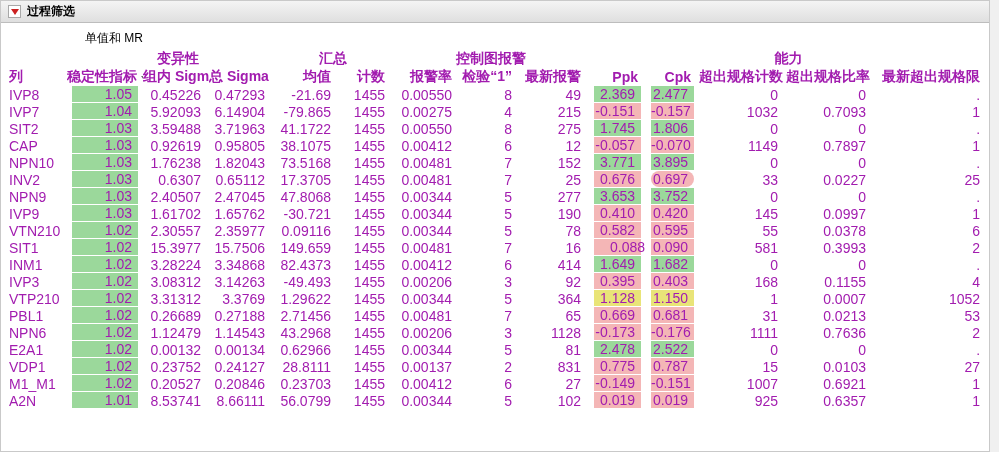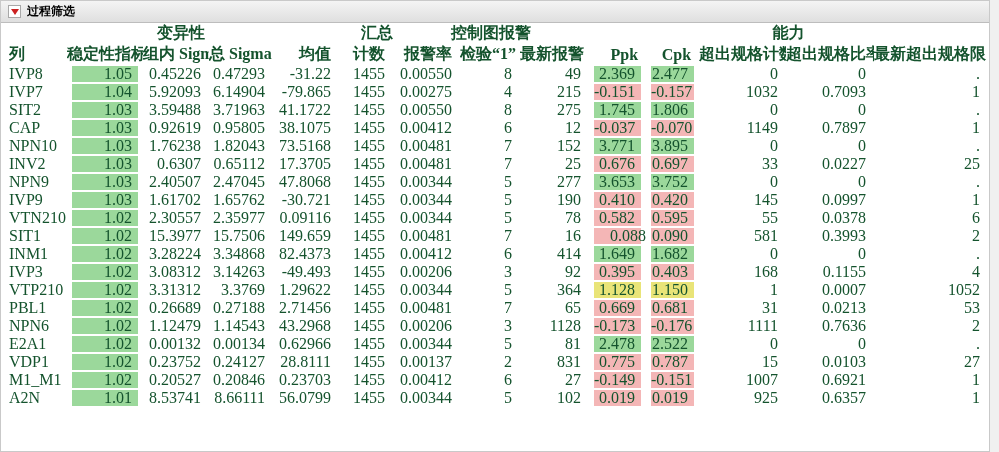--- a/index.html
+++ b/index.html
@@ -23,29 +23,29 @@
   }
   .red-tri {
     width:0; height:0;
     border-left:4px solid transparent; border-right:4px solid transparent;
     border-top:6px solid #cc2222;
   }
   .title { font-size:12px; font-weight:bold; color:#000; }
   .subtitle { font-size:12px; color:#000; margin:7px 0 3px 84px; }
   table {
     border-collapse:collapse; table-layout:fixed;
-    width:979px; margin-left:8px; font-size:16px; color:#14532d;font-family:Liberation Serif, serif;
+    width:979px; margin-left:8px; font-size:14px; color:#a21caf;
   }
   th, td { padding:0; height:17px; white-space:nowrap; overflow:hidden; box-sizing:border-box; }
   thead th { font-weight:bold; text-align:right; padding-right:8px; height:17px; }
   thead th.h-name { text-align:left; padding-right:0; }
   thead tr.group-row th { height:16px; font-weight:bold; }
   th.g-center { text-align:center; padding-right:0; }
   th.g-left { text-align:left; padding-left:14px; padding-right:0; }
-  th.g-left2 { text-align:right; padding-left:0; padding-right:0;margin-left:11px; }
+  th.g-left2 { text-align:center; padding-left:0; padding-right:0;margin-left:11px; }
   tbody td { text-align:right; padding-right:8px; }
   tbody td.c-name { text-align:left; padding-right:0; }
   tbody td.c-fillhost { padding:0; }
   .fill {
     height:16px; line-height:16px; margin:0 5px 1px 5px;
     padding-right:6px; text-align:right; box-sizing:border-box;
   }
   .sort-caret {
     display:inline-block; width:0; height:0; margin-left:4px; margin-bottom:1px;
     border-left:3px solid transparent; border-right:3px solid transparent;
@@ -57,20 +57,21 @@
 
 <div class="window">
 
   <div class="titlebar">
     <span class="disclosure-btn">
       <span class="red-tri"></span>
     </span>
     <span class="title">过程筛选</span>
   </div>
 
+  <div class="subtitle">单值和 MR</div>
 
   <table>
     <colgroup>
       <col style="width:58px">
         <col style="width:76px">
         <col style="width:66px">
         <col style="width:64px">
       <col style="width:66px">
         <col style="width:54px">
         <col style="width:67px">
@@ -108,21 +109,21 @@
       </tr>
     </thead>
     <tbody>
         <tr>
           <td class="c-name">IVP8</td>
           <td class="c-fillhost">
             <div class="fill" style="background: rgb(155, 216, 155); padding-left: 23px;">1.05</div>
           </td>
           <td>0.45226</td>
           <td>0.47293</td>
-          <td>-31.22</td>
+          <td>-21.69</td>
           <td>1455</td>
           <td>0.00550</td>
           <td>8</td>
           <td>49</td>
           <td class="c-fillhost">
             <div class="fill" style="background: rgb(155, 216, 155);">2.369</div>
           </td>
           <td class="c-fillhost">
             <div class="fill" style="background: rgb(155, 216, 155);">2.477</div>
           </td>
@@ -180,21 +181,21 @@
             <div class="fill" style="background: rgb(155, 216, 155);">1.03</div>
           </td>
           <td>0.92619</td>
           <td>0.95805</td>
           <td>38.1075</td>
           <td>1455</td>
           <td>0.00412</td>
           <td>6</td>
           <td>12</td>
           <td class="c-fillhost">
-            <div class="fill" style="background: rgb(244, 182, 182);">-0.037</div>
+            <div class="fill" style="background: rgb(244, 182, 182);">-0.057</div>
           </td>
           <td class="c-fillhost">
             <div class="fill" style="background: rgb(244, 182, 182);">-0.070</div>
           </td>
           <td>1149</td>
           <td>0.7897</td>
           <td>1</td>
         </tr>
         <tr>
           <td class="c-name">NPN10</td>
@@ -227,21 +228,21 @@
           <td>0.65112</td>
           <td>17.3705</td>
           <td>1455</td>
           <td>0.00481</td>
           <td>7</td>
           <td>25</td>
           <td class="c-fillhost">
             <div class="fill" style="background: rgb(244, 182, 182);">0.676</div>
           </td>
           <td class="c-fillhost">
-            <div class="fill" style="background: rgb(244, 182, 182);">0.697</div>
+            <div class="fill" style="background: rgb(244, 182, 182); border-radius: 8px;">0.697</div>
           </td>
           <td>33</td>
           <td>0.0227</td>
           <td>25</td>
         </tr>
         <tr>
           <td class="c-name">NPN9</td>
           <td class="c-fillhost">
             <div class="fill" style="background: rgb(155, 216, 155);">1.03</div>
           </td>

